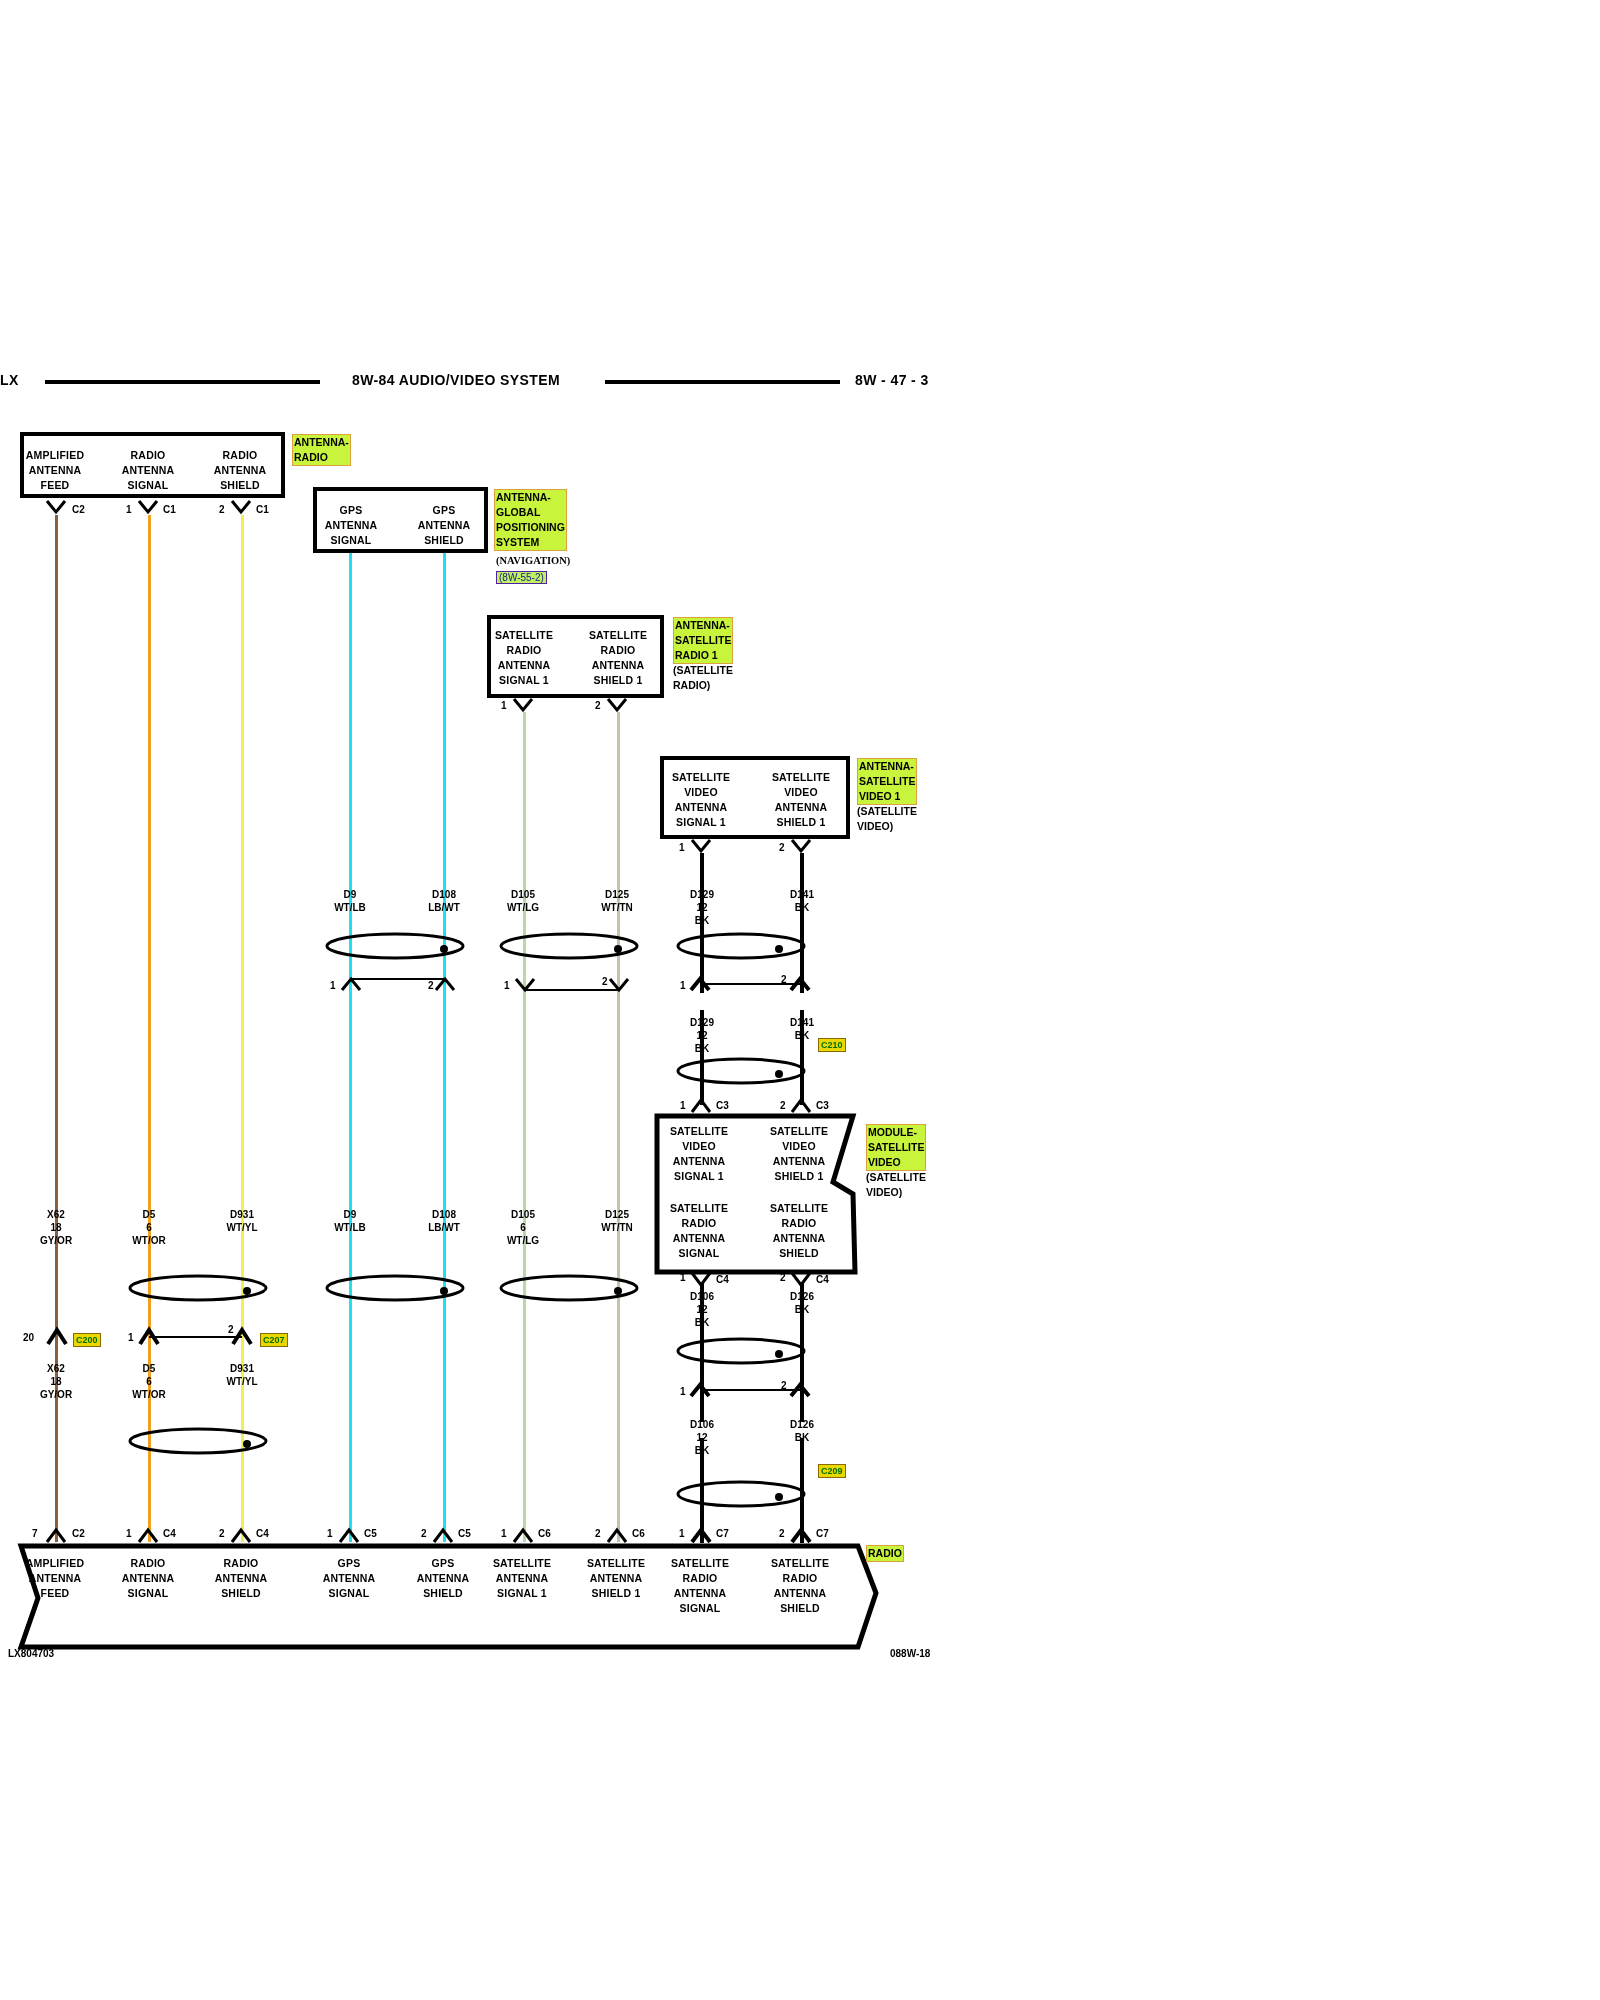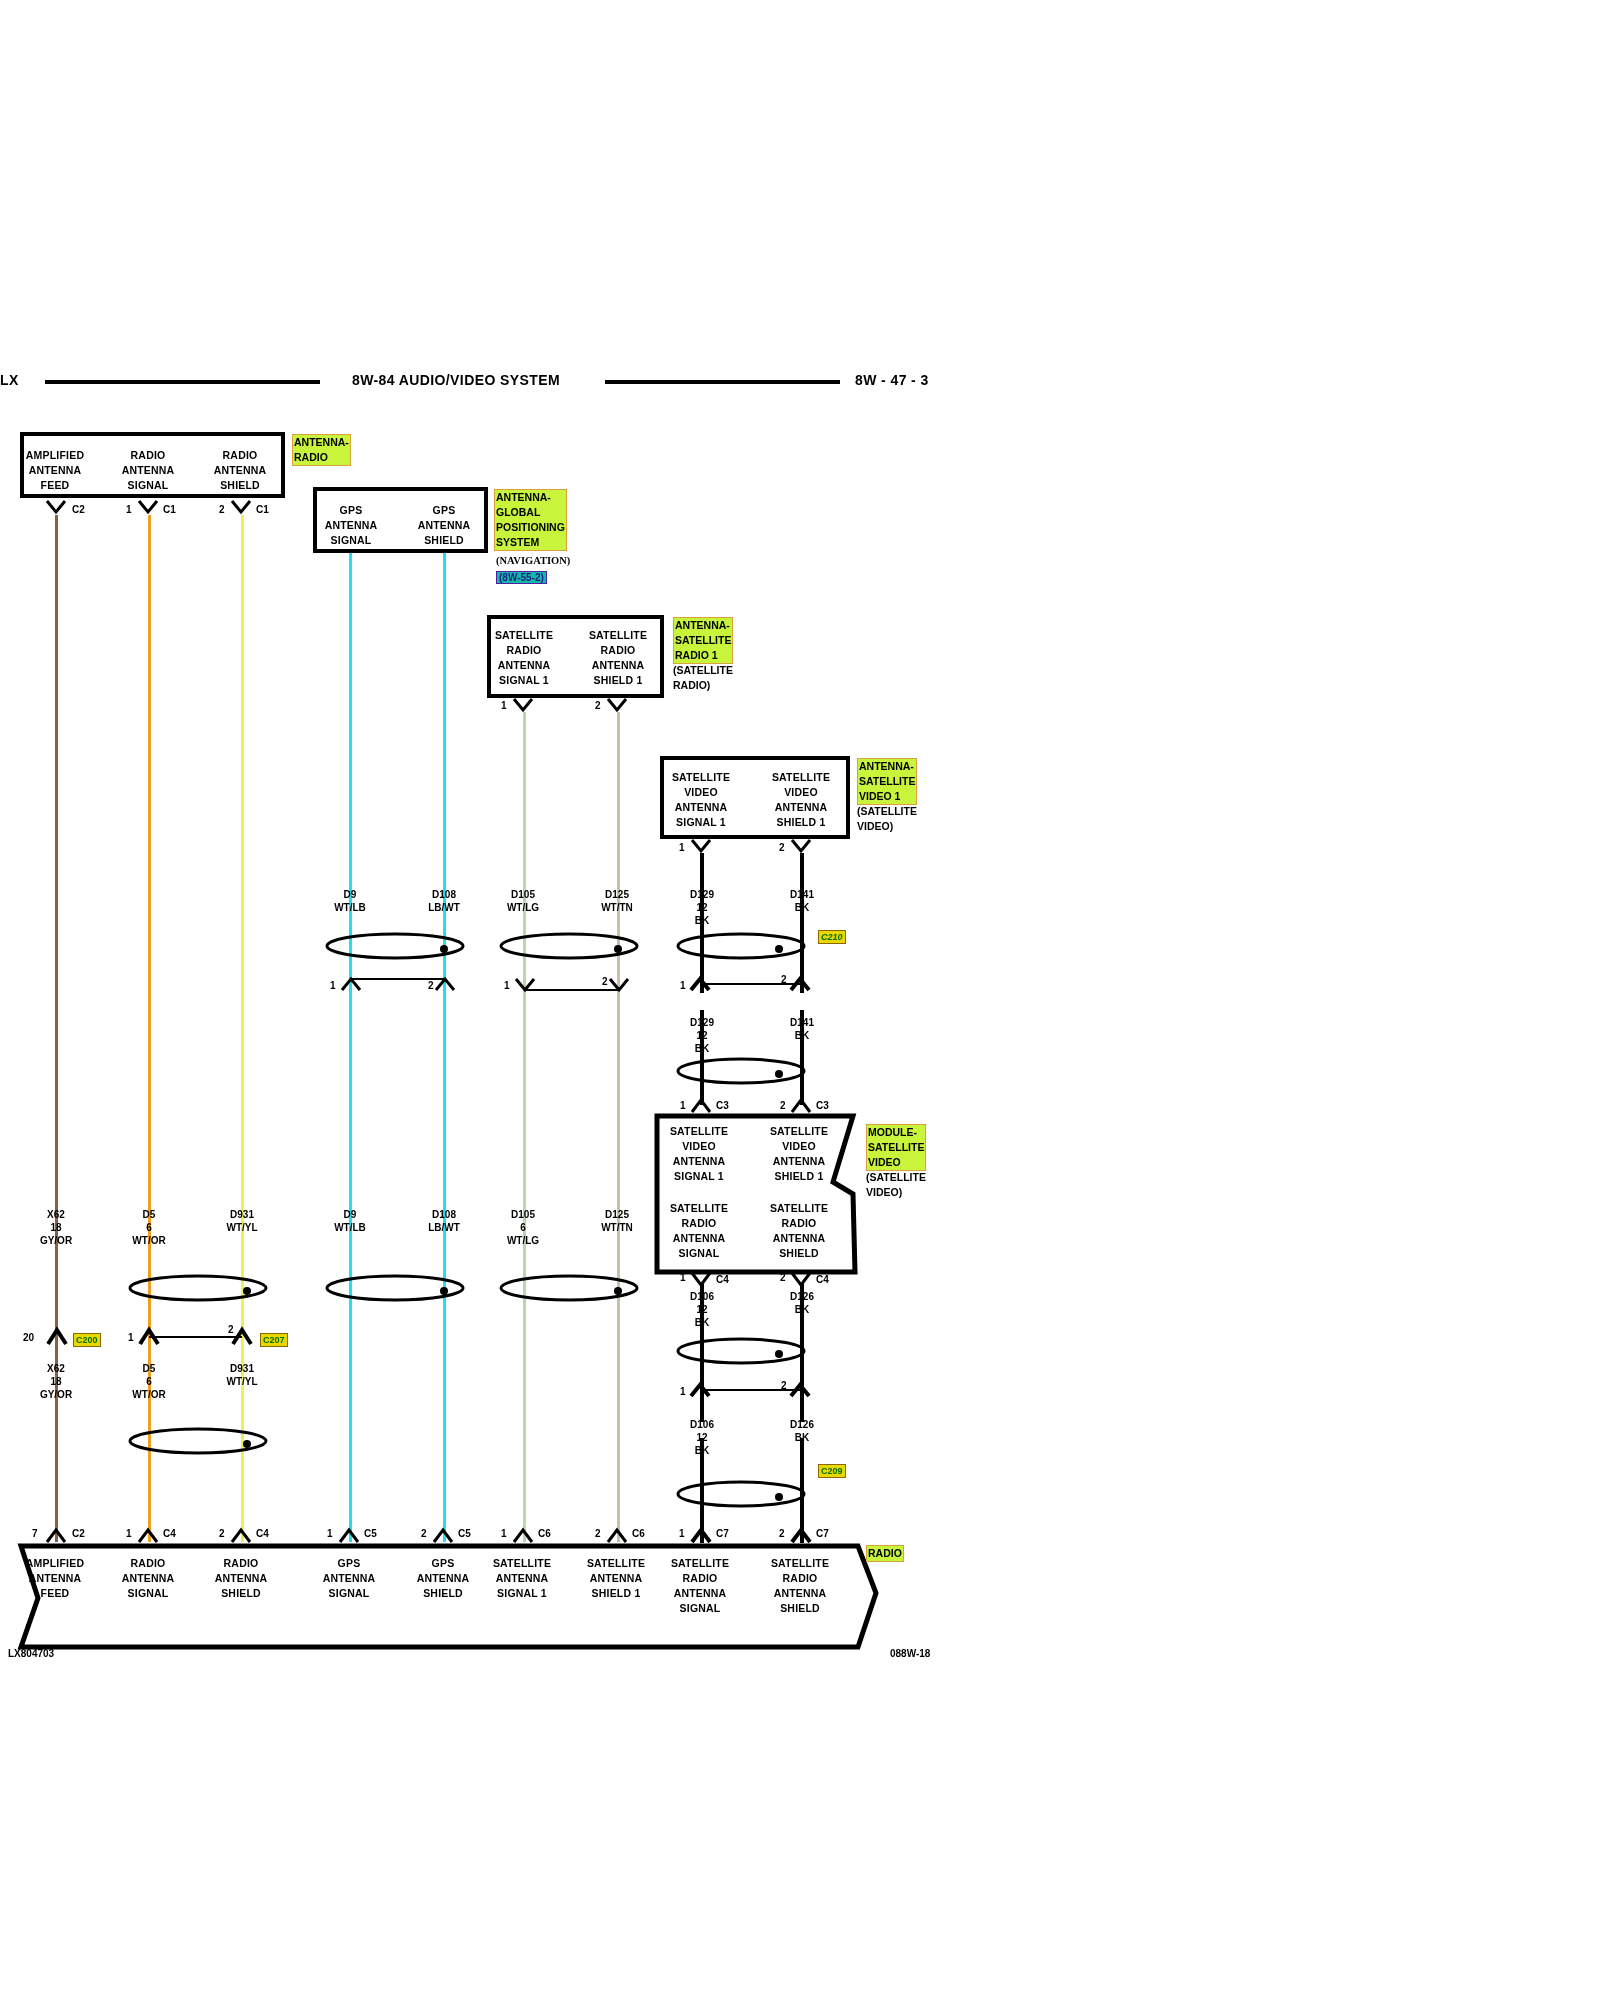--- a/index.html
+++ b/index.html
@@ -8,21 +8,21 @@
   .abs{position:absolute;}
   
   .hdr-txt{font-weight:bold;font-size:14px;letter-spacing:.4px;white-space:nowrap;}
   .rule{background:#000;height:4px;}
   
   .cbox{border:4px solid #000;background:#fff;box-sizing:border-box;}
   .cell{position:absolute;text-align:center;font-size:10.5px;font-weight:bold;line-height:15px;letter-spacing:.2px;white-space:nowrap;}
   
   .tag{background:#c8f43c;border:1px solid #d8a23c;font-size:10.5px;font-weight:bold;line-height:15px;color:#000;padding:0 1px;white-space:nowrap;}
   .tag-plain{font-size:10.5px;font-weight:bold;line-height:15px;white-space:nowrap;}
-  .tag-ref{background:#14b8a6;border:1px solid #5020a0;color:#20208a;font-size:10px;font-weight:bold;padding:0 2px;white-space:nowrap;}
+  .tag-ref{background:#bef264;border:1px solid #5020a0;color:#20208a;font-size:10px;font-weight:normal;padding:0 2px;white-space:nowrap;}
   .conn-tag{background:#e8d800;border:1px solid #8a6a00;color:#007000;font-size:9px;font-weight:bold;padding:0 2px;line-height:12px;white-space:nowrap;}
   
   .wire{position:absolute;width:3px;}
   .wireblk{position:absolute;width:4px;background:#000;}
   
   .wlbl{position:absolute;font-size:10px;font-weight:bold;line-height:13px;text-align:center;white-space:nowrap;}
   .pin{position:absolute;font-size:10px;font-weight:bold;white-space:nowrap;}
   svg{overflow:visible;}
   .foot{position:absolute;font-size:10px;font-weight:bold;white-space:nowrap;}
 </style>
@@ -222,21 +222,21 @@
   <div class="pin" style="left:504px;top:980px;">1</div>
   <div class="pin" style="left:602px;top:976px;">2</div>
 
   <svg class="abs" style="left:690px;top:978px;" width="120" height="22">
     <path d="M1,12 L10,1 L19,12" stroke="#000" stroke-width="4" fill="none"></path>
     <path d="M101,12 L110,1 L119,12" stroke="#000" stroke-width="4" fill="none"></path>
     <line x1="10" y1="6" x2="110" y2="6" stroke="#000" stroke-width="2"></line>
   </svg>
   <div class="pin" style="left:680px;top:980px;">1</div>
   <div class="pin" style="left:781px;top:974px;">2</div>
-  <div class="abs conn-tag" style="left:818px;top:930px;font-style:italic;">C210</div>
+  <div class="abs conn-tag" style="left:818px;top:1038px;">C210</div>
 
   <div class="wlbl" style="left:666px;top:1016px;width:72px;">
     <div>D129</div>
       <div>12</div>
       <div>BK</div>
   </div>
   <div class="wlbl" style="left:766px;top:1016px;width:72px;">
     <div>D141</div>
       <div>BK</div>
   </div>

